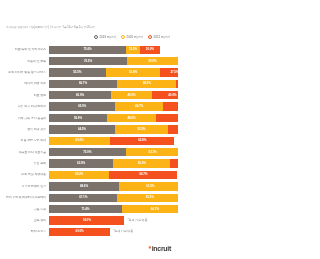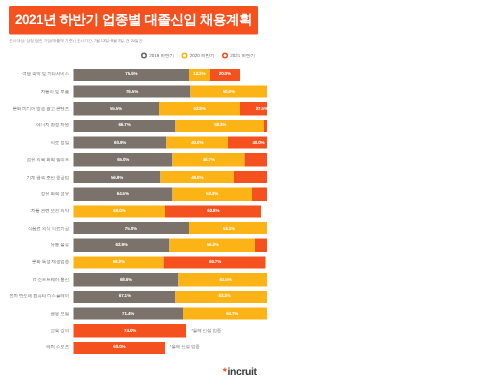--- a/index.html
+++ b/index.html
@@ -87,23 +87,20 @@
     display:flex;align-items:flex-start;gap:0.5px;
   }
   .logo-star{color:#f4511e;font-size:7px;line-height:7px;font-weight:bold;}
   .logo-text{color:#3b3b3b;font-size:7px;line-height:8px;font-weight:bold;letter-spacing:-0.3px;}
 </style>
 </head>
 <body>
 
 <div class="page">
 
-  <div class="banner">
-    <div class="banner-title">2021년 하반기 업종별 대졸신입 채용계획</div>
-  </div>
 
   <div class="subtitle-wrap">
     <div class="subtitle">조사대상: 상장 법인 기업(매출액 기준) | 조사기간: 7월 13일~8월 2일, 전 20일간</div>
   </div>
 
   <div class="legend" id="legend">
       <div class="legend-item">
         <span class="legend-dot d0"></span>
         <span class="legend-label">2019 하반기</span>
       </div>

